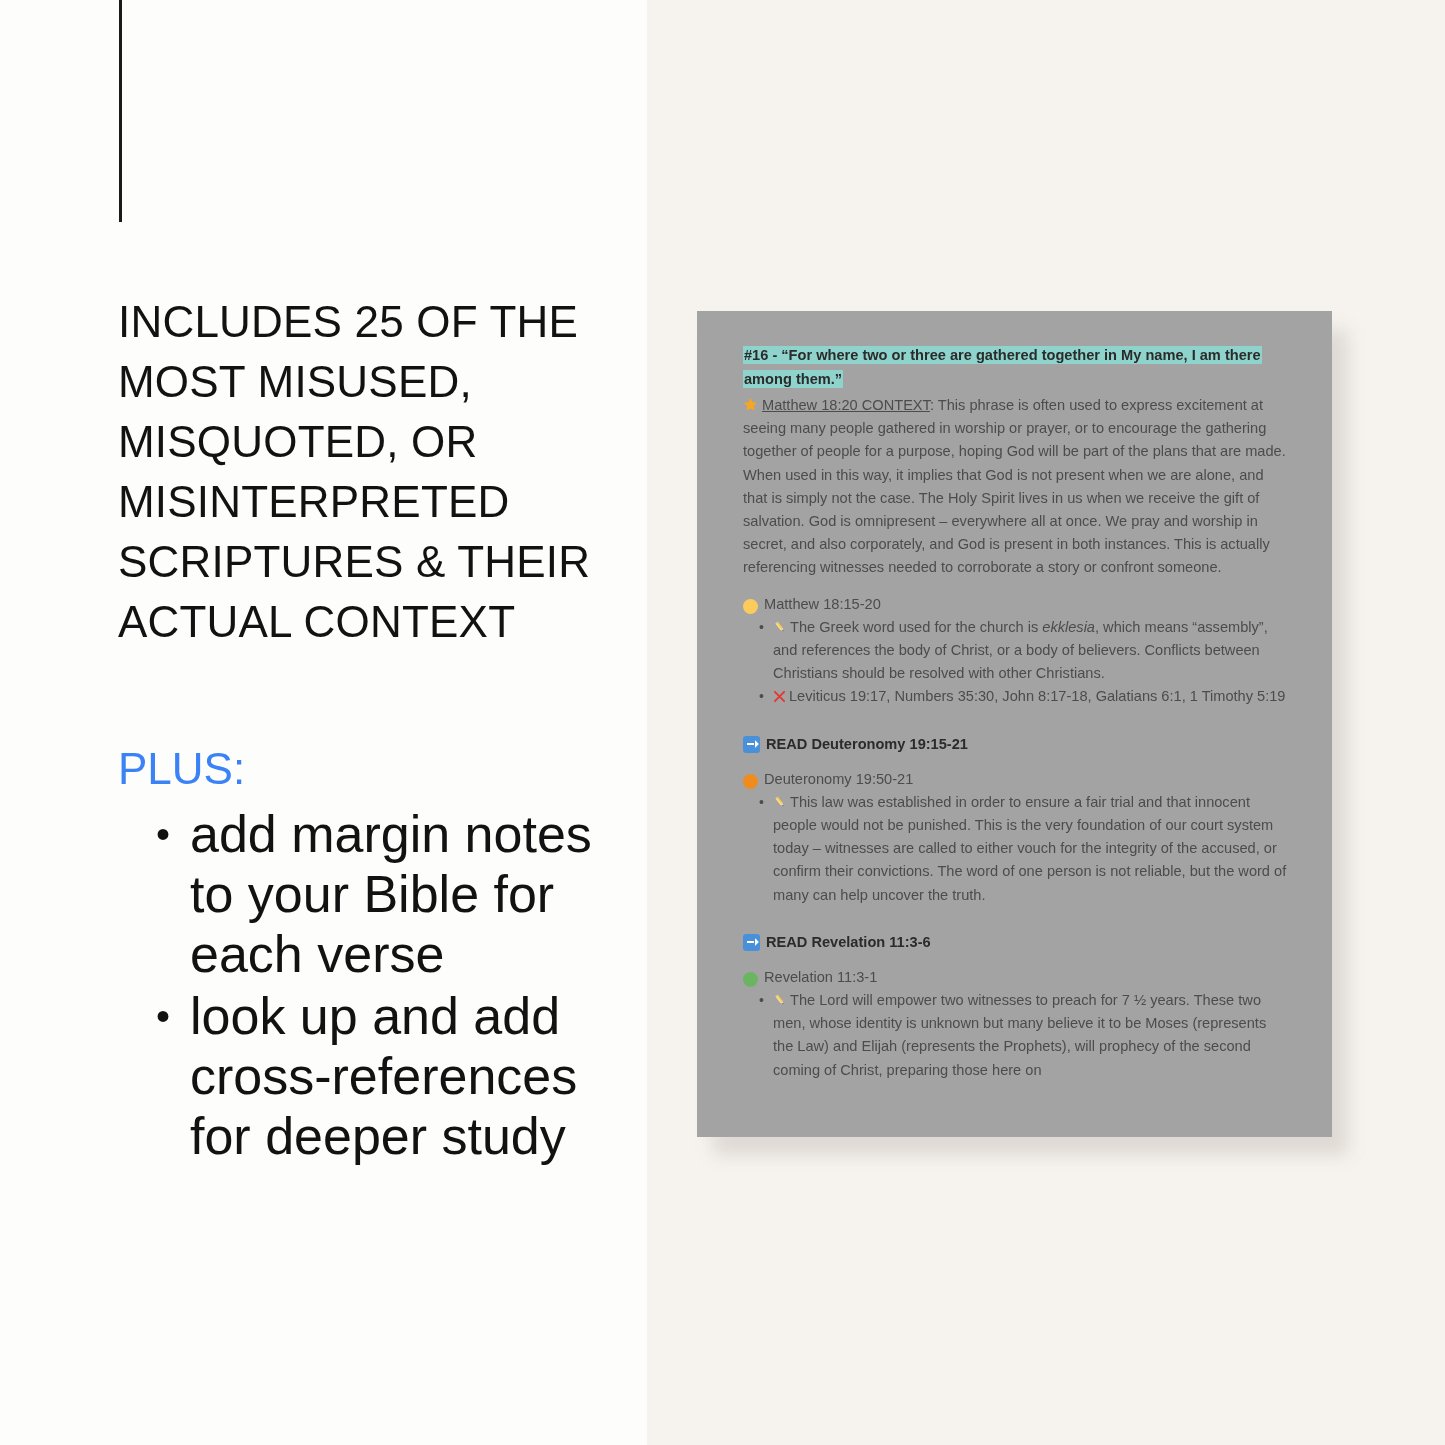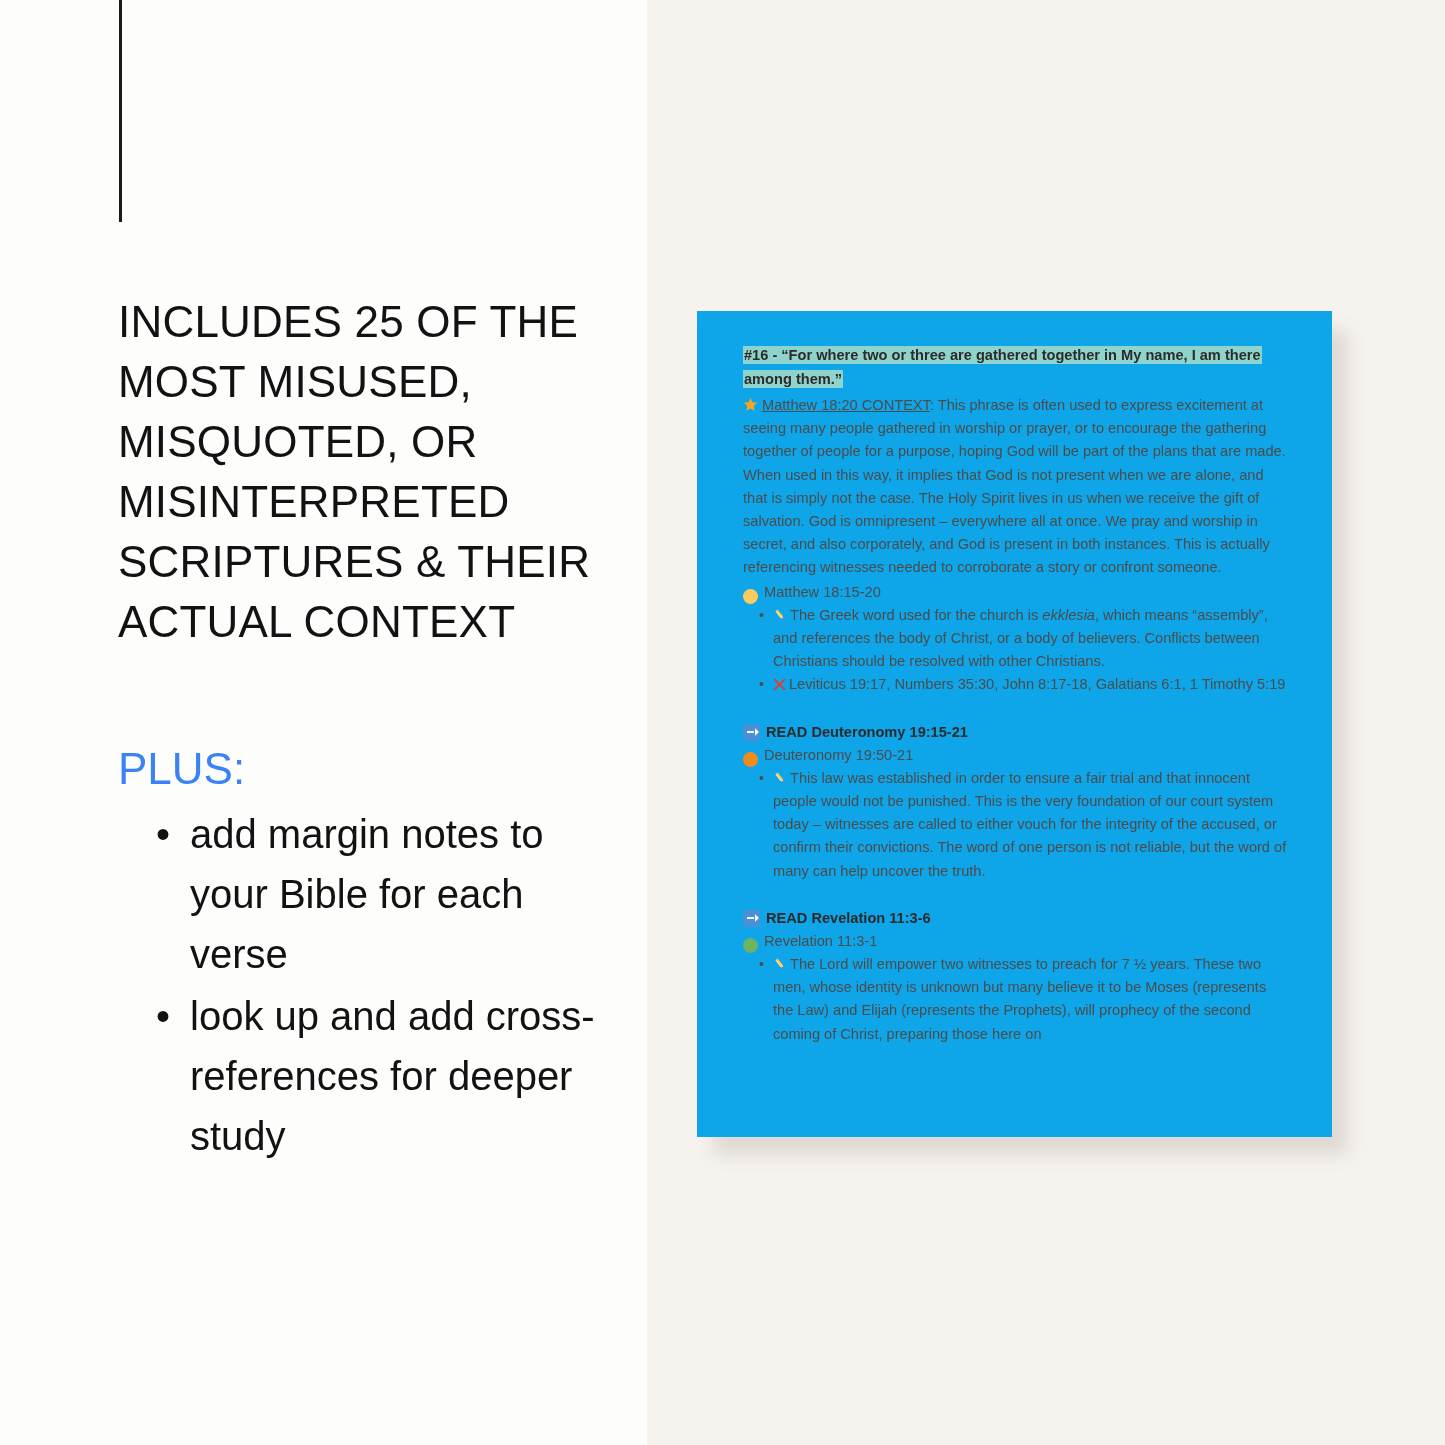--- a/index.html
+++ b/index.html
@@ -67,21 +67,21 @@
     color: #3b82f6;
   }
 
   .plus-list {
     margin: 6px 0 0 0;
     padding-left: 72px;
     list-style: none;
   }
   .plus-list li {
     position: relative;
-    font-size: 40px;
+    font-size: 52px;
     line-height: 60px;
     color: #121212;
     margin-bottom: 2px;
   }
   .plus-list li::before {
     content: "\2022";
     position: absolute;
     left: -34px;
     top: 0;
     font-size: 40px;
@@ -99,21 +99,21 @@
     background: rgba(60, 50, 40, 0.13);
     filter: blur(9px);
   }
 
   .doc-card {
     position: absolute;
     left: 697px;
     top: 311px;
     width: 635px;
     height: 826px;
-    background: #0ea5e9;
+    background: #a3a3a3;
     overflow: hidden;
   }
 
   .doc-inner {
     position: absolute;
     left: 46px;
     top: 33px;
     width: 544px;
   }
 
@@ -200,22 +200,22 @@
     margin-right: 4px;
   }
   .ctx-ref {
     text-decoration: underline;
     color: #4c4c4c;
   }
 
   
   .dot-line {
     display: flex;
-    align-items: flex-end;
-    margin-top: 1px;
+    align-items: center;
+    margin-top: 13px;
   }
   .dot {
     flex: 0 0 auto;
     width: 15px;
     height: 15px;
     border-radius: 50%;
     margin-right: 6px;
     margin-top: 4px;
   }
   .dot-yellow { background: #fbcb5c; }

